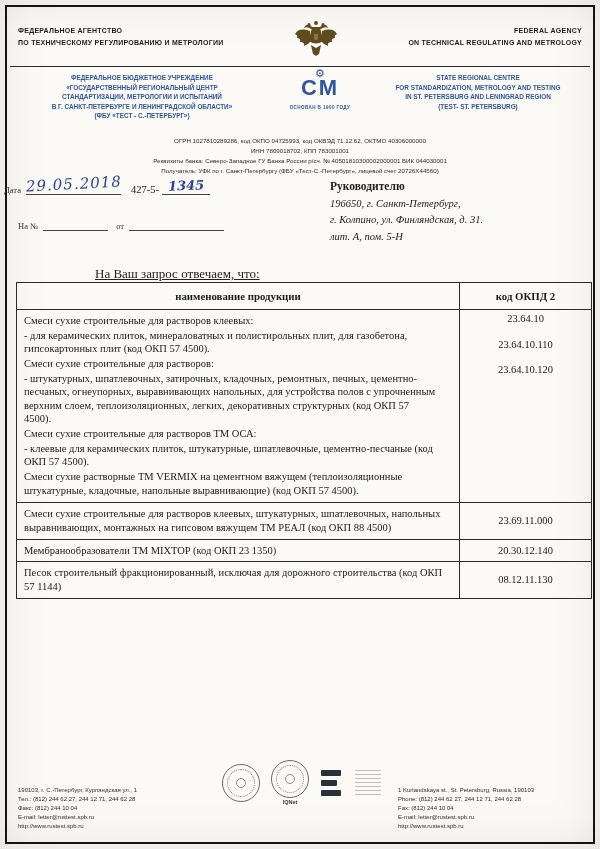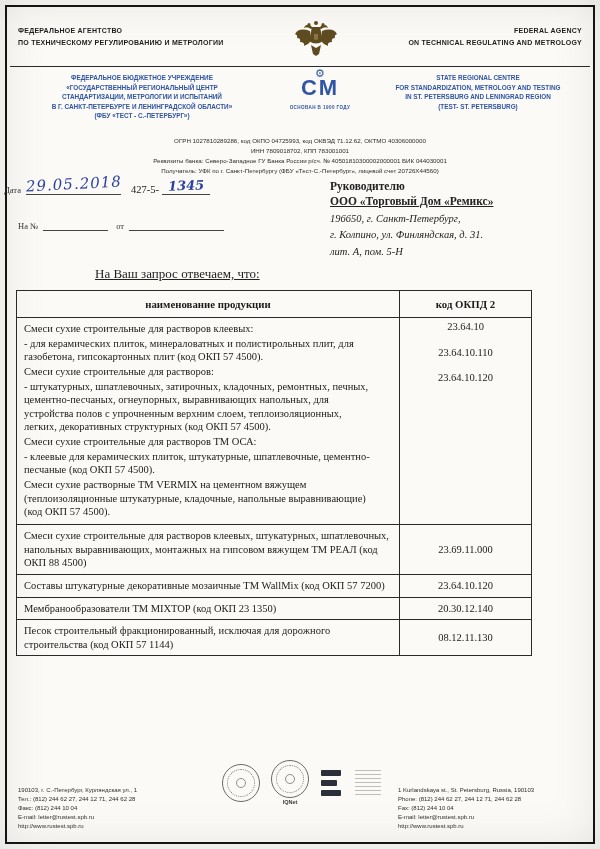--- a/index.html
+++ b/index.html
@@ -57,21 +57,21 @@
   .addr { position:absolute; top:180px; left:330px; width:254px; }
   .addr-title { font-size:11.5px; font-weight:bold; }
   .addr-company { font-size:11.5px; font-weight:bold; text-decoration:underline; margin-top:3px; }
   .addr-lines { font-size:10.5px; font-style:italic; line-height:1.55; margin-top:4px; }
 
   
   .intro { position:absolute; top:266px; left:95px; font-size:13px;
     text-decoration:underline; }
 
   
-  .tbl { position:absolute; top:290px; left:16px; width:516px;
+  .tbl { position:absolute; top:282px; left:16px; width:576px;
     border-collapse:collapse; font-size:10.5px; line-height:1.3; color:#1b1b1b; }
   .tbl th,.tbl td { border:1px solid #2a2a2a; }
   .tbl th { font-weight:bold; font-size:10.8px; height:27px; text-align:center; }
   .c-code { width:132px; }
   .name-cell { padding:4px 7px; text-align:left; vertical-align:top; }
   .name-cell p { margin:0 15px 1px 0; }
   .code-cell { text-align:center; vertical-align:middle; }
   .code-cell.top { vertical-align:top; }
   .code { line-height:12px; }
   .code1 { margin-top:3px; } .code2 { margin-top:14px; } .code3 { margin-top:13px; }
@@ -165,21 +165,20 @@
 
   <section class="refline2">
     <span class="lbl">На №</span>
     <span class="blank w65"></span>
     <span class="lbl" style="margin-left:8px;margin-top:15px;">от</span>
     <span class="blank w95b"></span>
   </section>
 
   <section class="addr">
     <div class="addr-title">Руководителю</div>
-    <div class="addr-company">ООО «Торговый Дом «Ремикс»</div>
     <div class="addr-lines">
       <div>196650, г. Санкт-Петербург,</div>
       <div>г. Колпино, ул.  Финляндская, д. 31.</div>
       <div>лит. А, пом. 5-Н</div>
     </div>
   </section>
 
   <div class="intro">На Ваш запрос отвечаем, что:</div>
 
   <table class="tbl">
@@ -208,24 +207,20 @@
           <div class="code code1">23.64.10</div>
           <div class="code code2">23.64.10.110</div>
           <div class="code code3">23.64.10.120</div>
         </td>
       </tr>
       <tr>
         <td class="name-cell">Смеси сухие строительные для растворов клеевых, штукатурных, шпатлевочных, напольных выравнивающих, монтажных на гипсовом вяжущем ТМ РЕАЛ (код ОКП 88 4500)</td>
         <td class="code-cell">23.69.11.000</td>
       </tr>
       <tr>
-        <td class="name-cell">Составы штукатурные декоративные мозаичные ТМ WallMix (код ОКП 57 7200)</td>
-        <td class="code-cell">23.64.10.120</td>
-      </tr>
-      <tr>
         <td class="name-cell">Мембранообразователи ТМ MIXTOP (код ОКП 23 1350)</td>
         <td class="code-cell">20.30.12.140</td>
       </tr>
       <tr>
         <td class="name-cell">Песок строительный фракционированный, исключая для дорожного строительства (код ОКП 57 1144)</td>
         <td class="code-cell">08.12.11.130</td>
       </tr>
     </tbody>
   </table>
 

